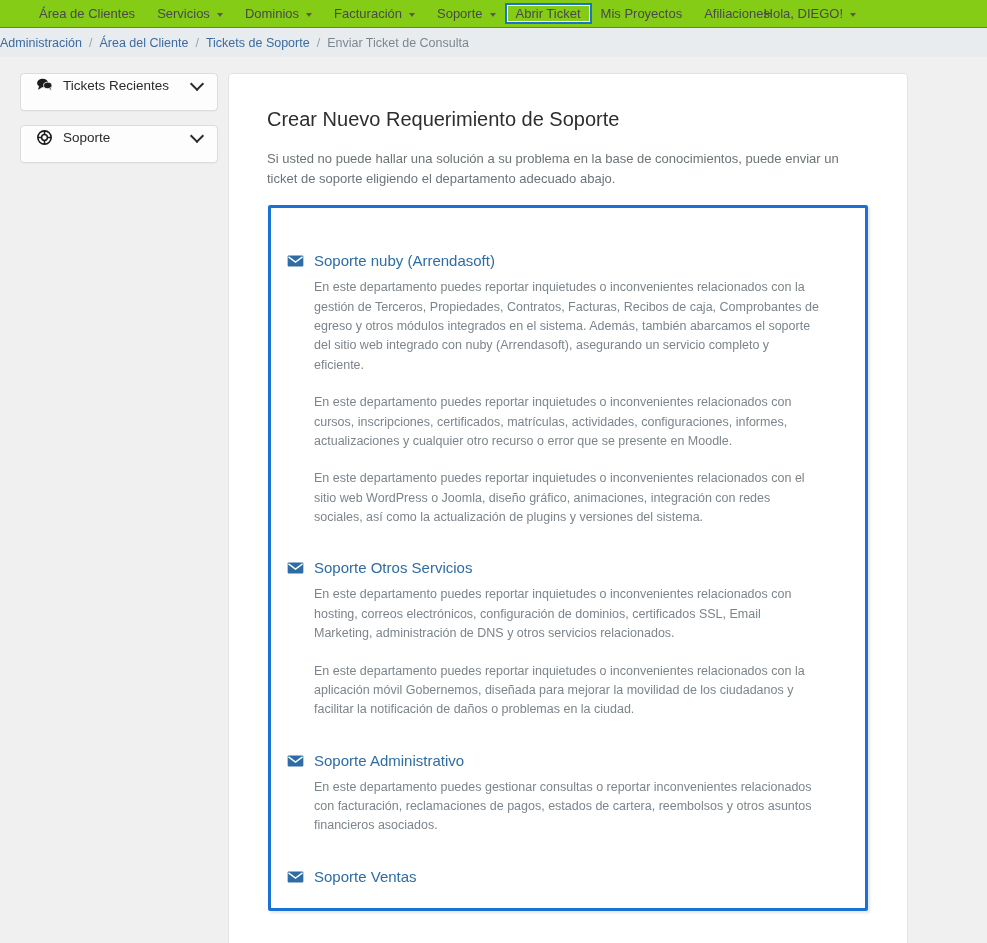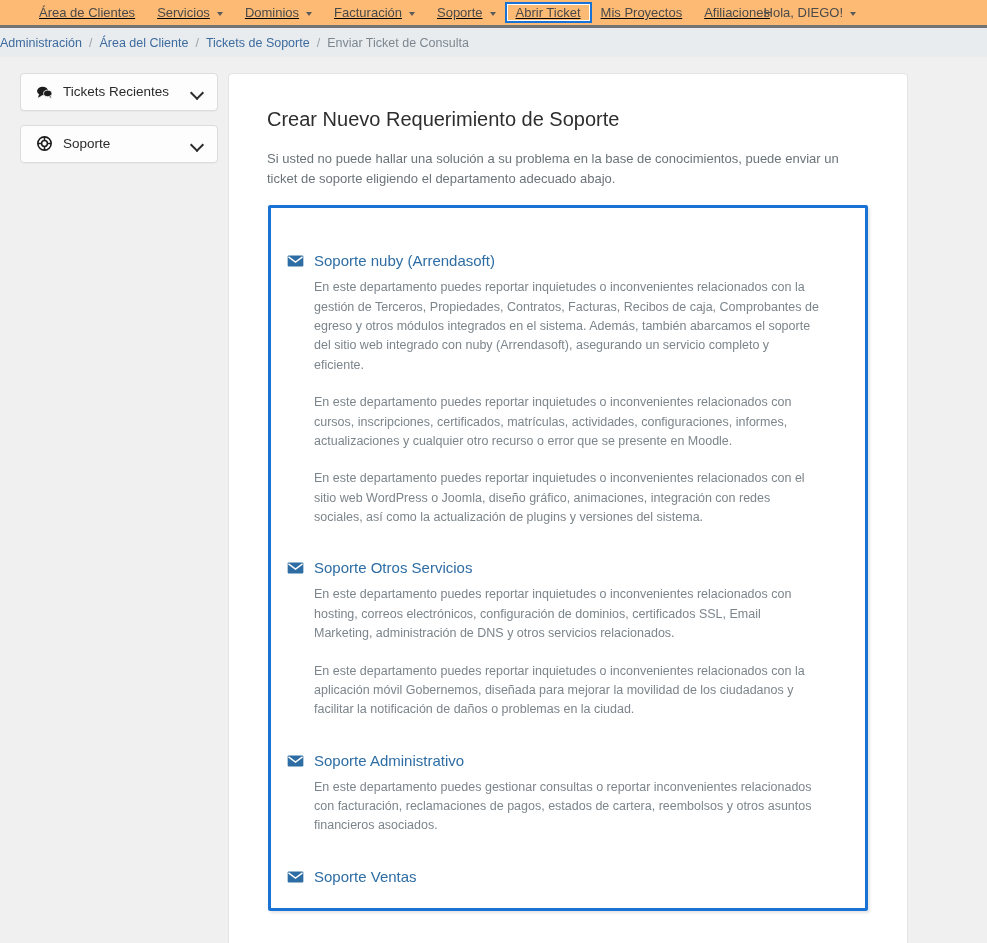--- a/index.html
+++ b/index.html
@@ -9,27 +9,26 @@
     width: 987px;
     height: 943px;
     overflow: hidden;
     background: #f0f0f0;
     font-family: "Liberation Sans", sans-serif;
   }
 
   
   .navbar {
     height: 28px;
-    background: #fdba74;
-    border-bottom: 3px solid #737373;
+    background: #84cc16;
+    border-bottom: 1px solid #737373;
     display: flex;
     align-items: center;
     padding: 0 0 0 0;
     position: relative;
-    text-decoration: underline;
   }
   .nav-left {
     display: flex;
     align-items: center;
     margin-left: 28px;
   }
   .nav-item {
     font-size: 13px;
     color: #4a4a4a;
     padding: 4px 11px;
@@ -86,22 +85,22 @@
     width: 218px;
     padding: 16px 0 0 20px;
     flex: 0 0 auto;
   }
   .panel {
     background: #fdfdfd;
     border: 1px solid #dcdcdc;
     border-radius: 4px;
     height: 38px;
     display: flex;
-    align-items: flex-end;
-    padding: 11px 14px;
+    align-items: flex-start;
+    padding: 4px 14px;
     margin-bottom: 14px;
     cursor: pointer;
     box-shadow: 0 1px 1px rgba(0,0,0,0.03);
   }
   .panel-icon {
     width: 18px;
     display: flex;
     align-items: center;
     justify-content: center;
     color: #1c1c1c;

